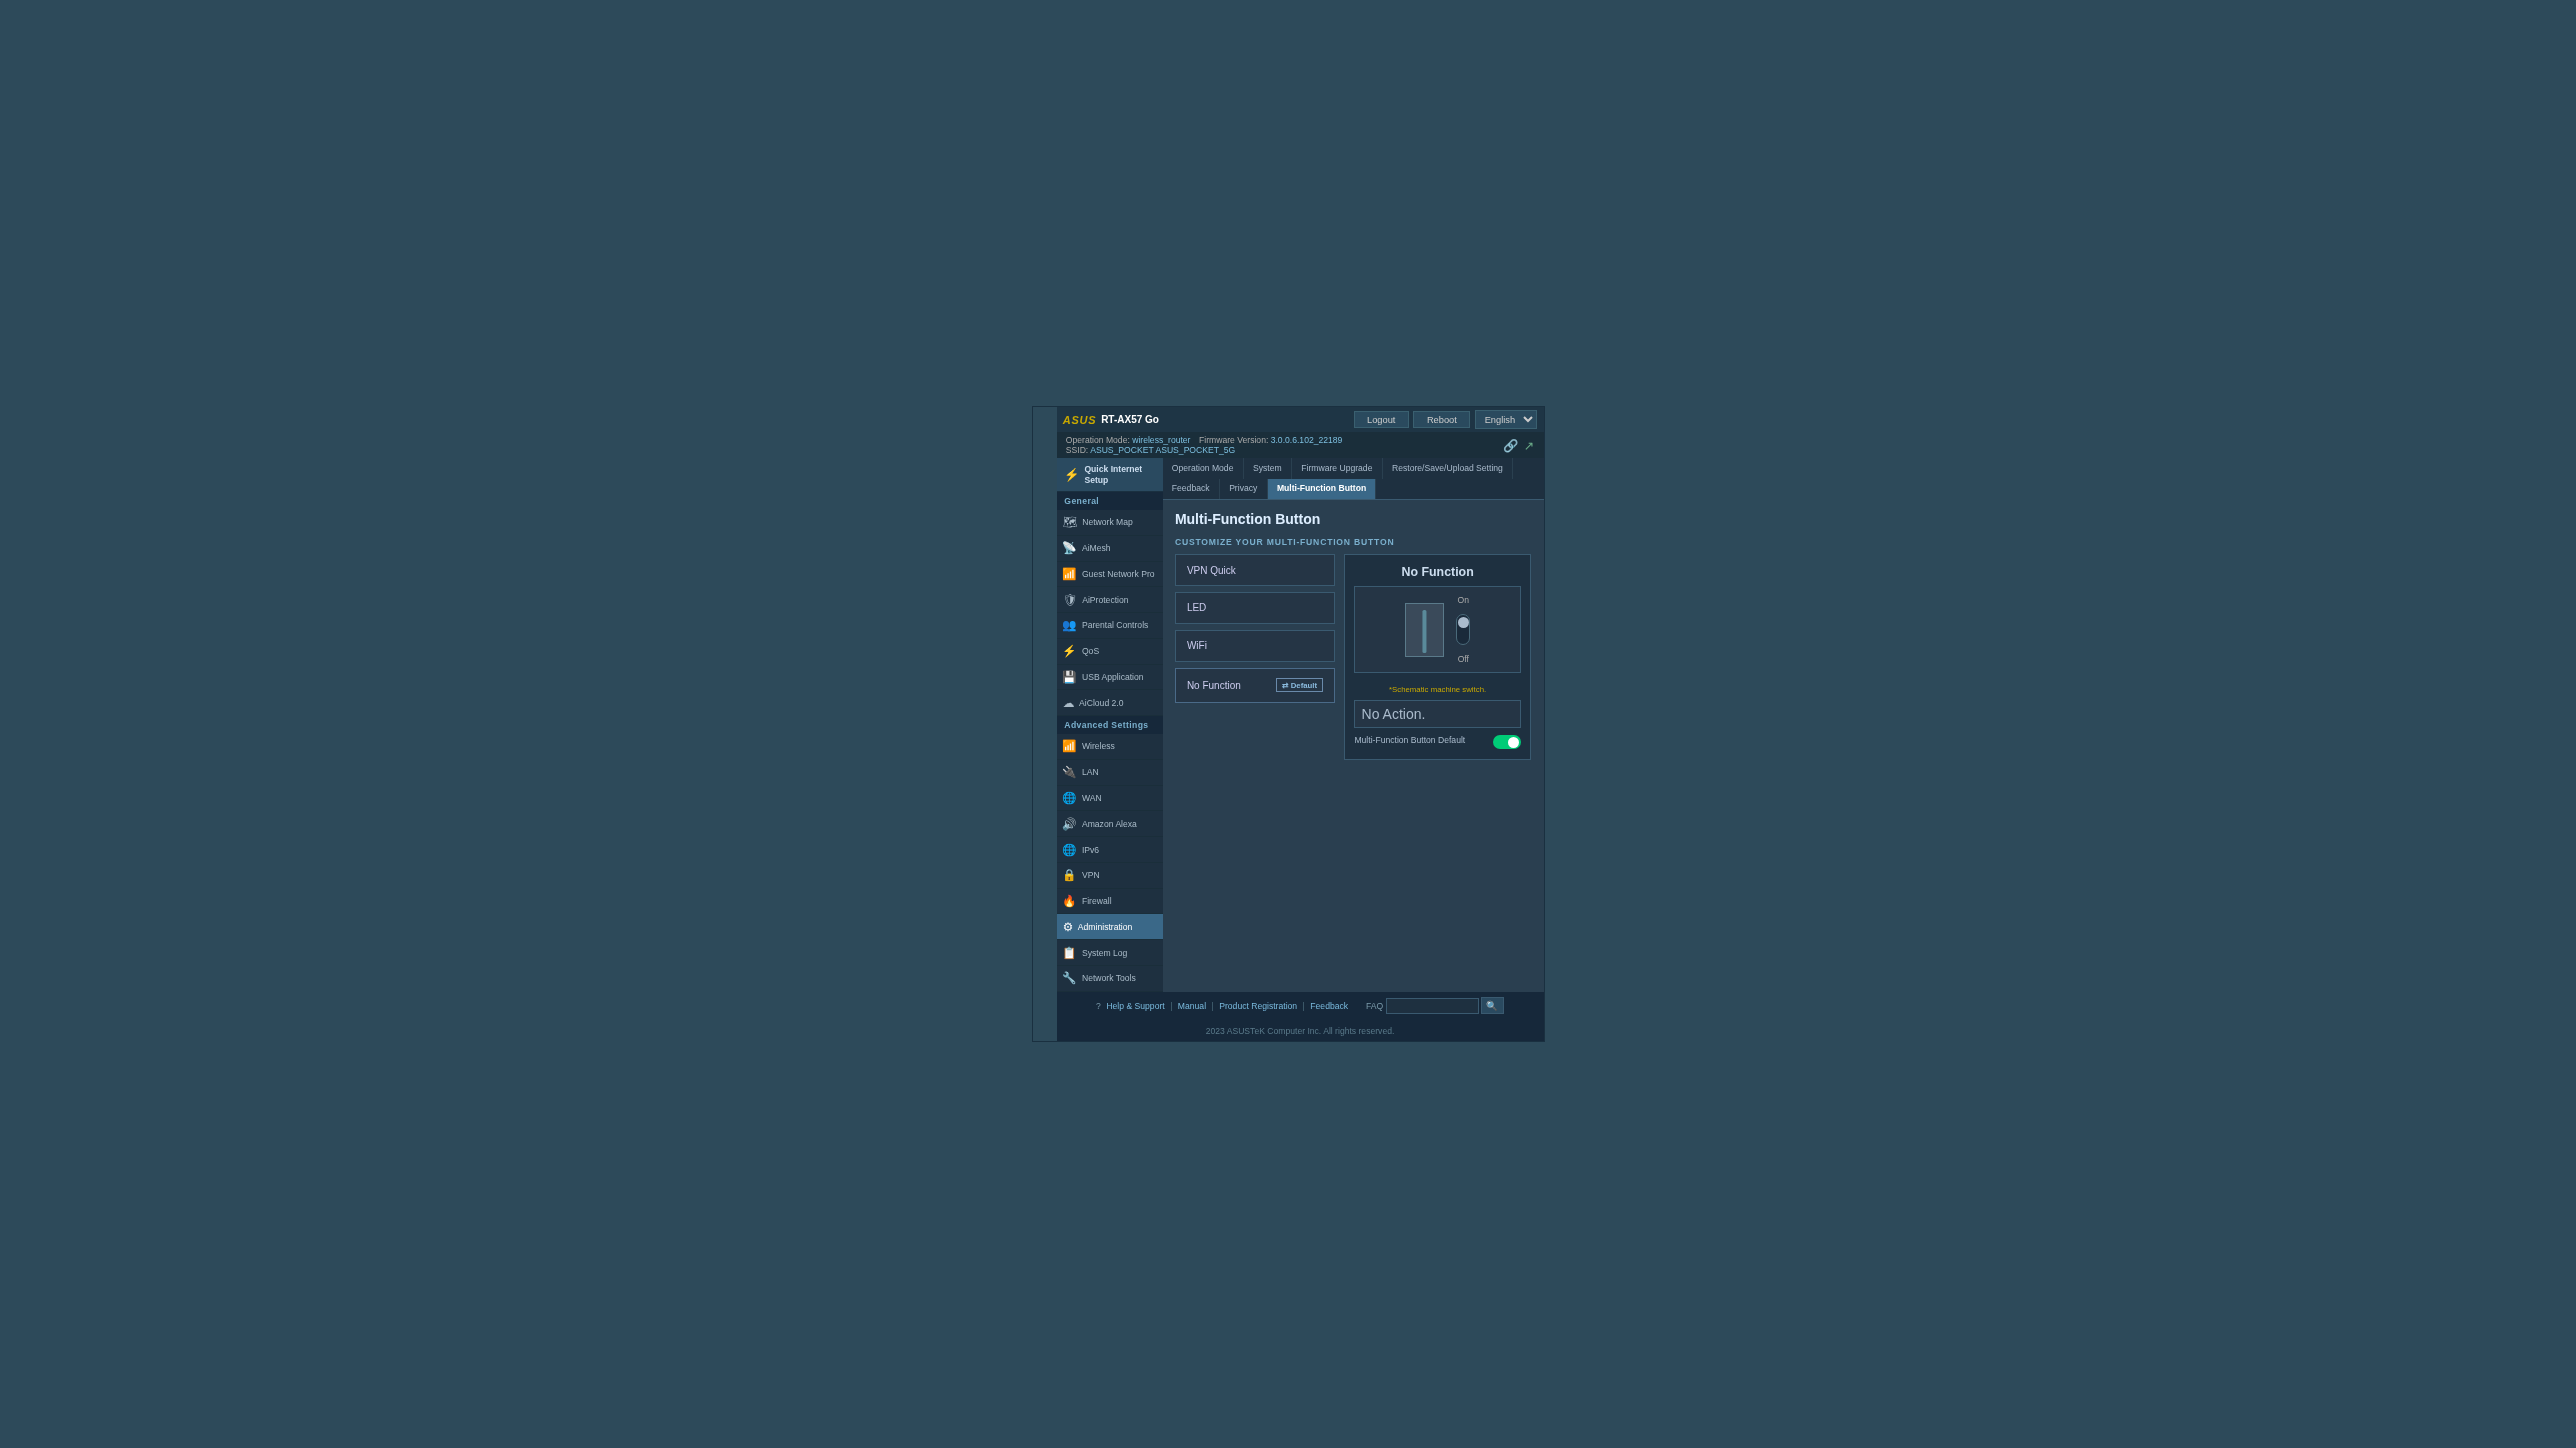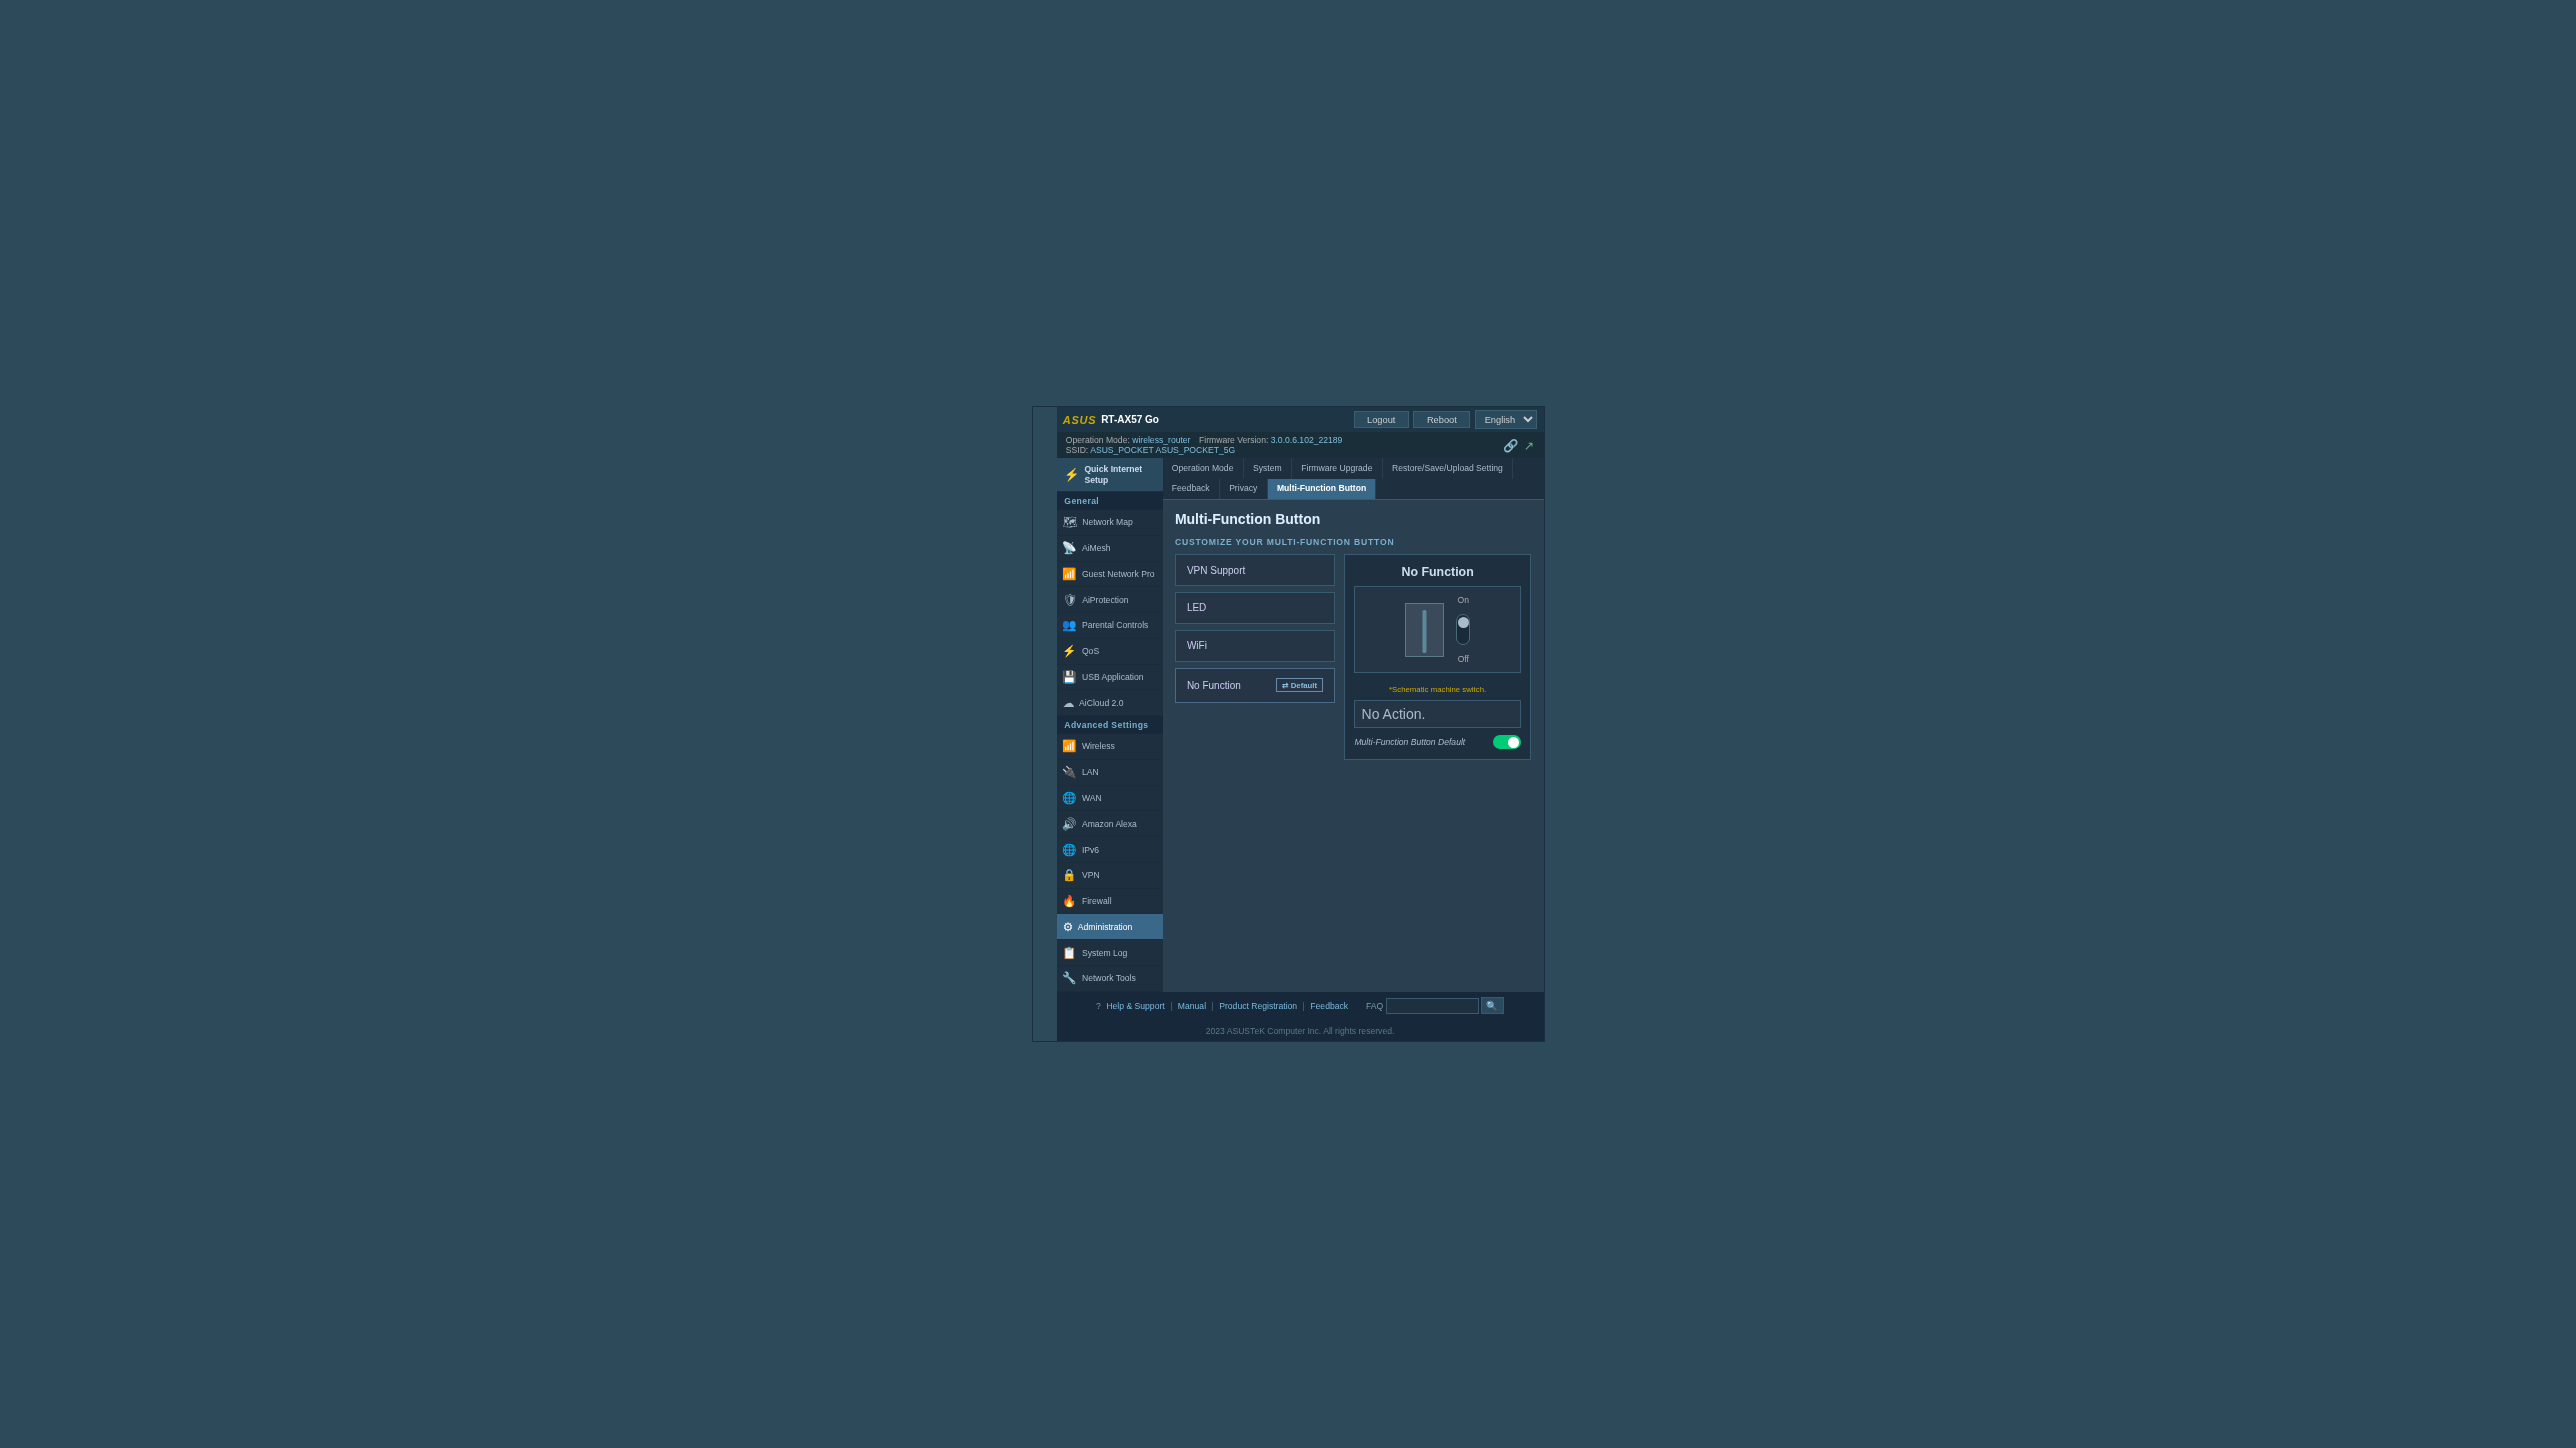--- a/index.html
+++ b/index.html
@@ -265,25 +265,24 @@
     .no-action-box {
       background: #253545;
       border: 0.8px solid #3a5a70;
       padding: 4.7px 6.2px;
       font-size: 14px;
       color: #aabbcc;
       margin-bottom: 7.8px;
     }
     .default-row {
       display: flex;
-      align-items: center;
+      align-items: flex-start;
       justify-content: space-between;
       font-size: 8.6px;
       color: #aabbcc;
-      font-style: italic;
     }
     
     .toggle-on {
       width: 28px;
       height: 14px;
       background: #00cc77;
       border-radius: 7px;
       position: relative;
       cursor: pointer;
     }
@@ -452,21 +451,21 @@
         <div class="tab active">Multi-Function Button</div>
       </div>
 
       <div class="page-content">
         <div class="page-title">Multi-Function Button</div>
         <div class="section-title">CUSTOMIZE YOUR MULTI-FUNCTION BUTTON</div>
 
         <div class="two-col">
           <div class="left-col">
             <div class="func-btn">
-              <span>VPN Support</span>
+              <span>VPN Quick</span>
             </div>
             <div class="func-btn">
               <span>LED</span>
             </div>
             <div class="func-btn">
               <span>WiFi</span>
             </div>
             <div class="func-btn no-function">
               <span>No Function</span>
               <span class="default-badge">⇄ Default</span>

